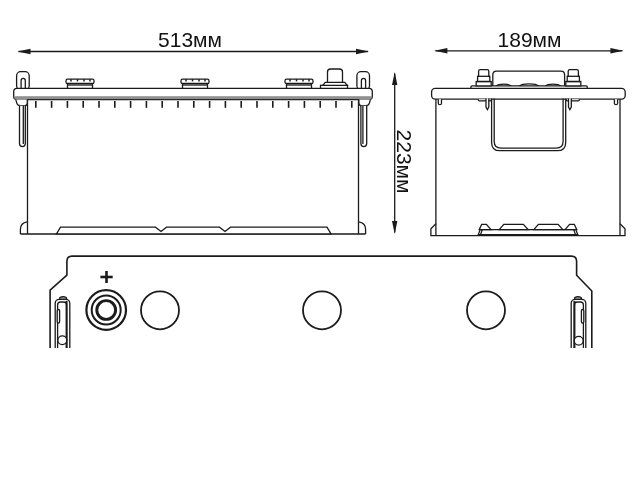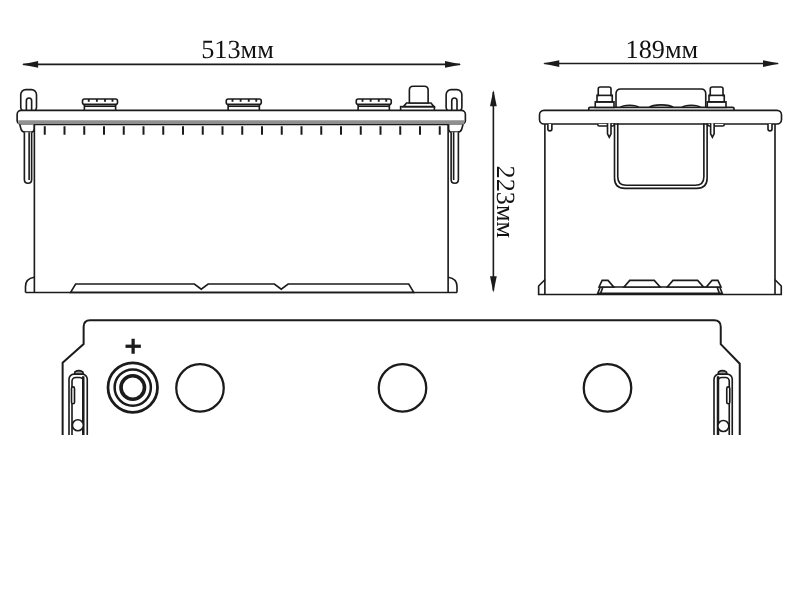--- a/index.html
+++ b/index.html
@@ -1,16 +1,16 @@
 <!DOCTYPE html>
 <html><head>
 <meta charset="utf-8">
 <style>
   html,body{margin:0;padding:0;background:#ffffff;}
-  .page{width:640px;height:348px;position:relative;font-family:Liberation Serif, serif;text-align:right;}
+  .page{width:640px;height:348px;position:relative;font-family:Liberation Sans, sans-serif;text-align:right;}
   svg{display:block;}
 </style>
 </head>
 <body>
 <div class="page">
 <svg width="640" height="480" viewBox="0 0 640 480" fill="none" stroke="#1b1b1b" stroke-width="1.3">
 
 <g>
   <line x1="18.5" y1="51.5" x2="368" y2="51.5"></line>
   <path d="M17.5,51.5 L30.5,48.8 L30.5,54.2 Z" fill="#1b1b1b" stroke="none"></path>

